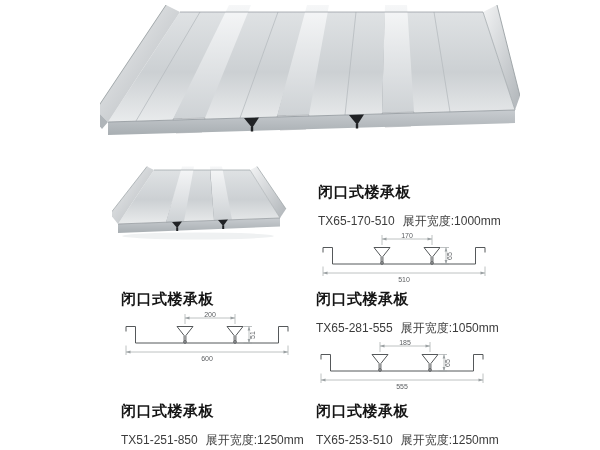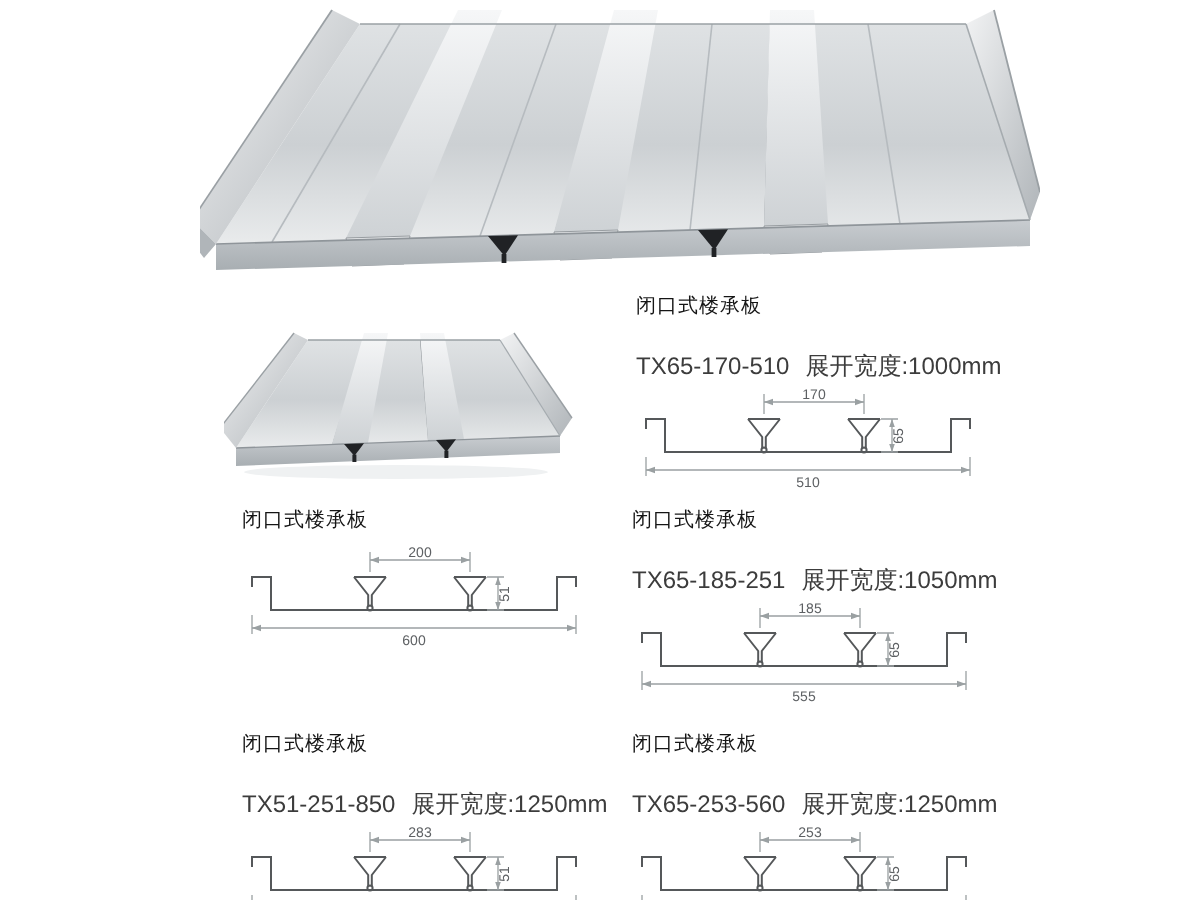--- a/index.html
+++ b/index.html
@@ -6,21 +6,21 @@
   .canvas{position:relative;width:600px;height:450px;background:#ffffff;overflow:hidden;
           font-family:"Liberation Sans","DejaVu Sans",sans-serif;}
   .panel-large{position:absolute;left:100px;top:2px;}
   .panel-small{position:absolute;left:112px;top:152px;}
   .spec-block{position:absolute;width:182px;}
   .b0{left:318px;top:147px;}
   .b1{left:121px;top:254px;}
   .b2{left:316px;top:254px;}
   .b3{left:121px;top:366px;}
   .b4{left:316px;top:366px;}
-  .spec-title{font-size:10px;font-weight:normal;color:#151515;line-height:14px;letter-spacing:.5px;}
+  .spec-title{font-size:15px;font-weight:bold;color:#151515;line-height:14px;letter-spacing:.5px;margin-top:38px;}
   .spec-line{font-size:12px;color:#3c3c3c;line-height:12px;margin-top:16px;white-space:nowrap;}
   .spec-line .wnote{margin-left:8px;}
   .cs{display:block;margin-top:4px;}
   .cs .dimtxt{font-size:7px;fill:#5d6063;font-family:"Liberation Sans","DejaVu Sans",sans-serif;}
 </style>
 </head>
 <body>
 
 <div class="canvas">
 
@@ -192,21 +192,21 @@
       </g>
       <text class="dimtxt" x="89" y="6.5" text-anchor="middle">200</text>
       <text class="dimtxt" x="86" y="50.5" text-anchor="middle">600</text>
       <text class="dimtxt" x="133.5" y="25" text-anchor="middle" transform="rotate(-90 133.5 25)">51</text>
     </svg>
   </div>
 
   <div class="spec-block b2">
     <div class="spec-title">闭口式楼承板</div>
     <div class="spec-line">
-      <span>TX65-185-251</span><span class="wnote">展开宽度:1050mm</span>
+      <span>TX65-281-555</span><span class="wnote">展开宽度:1050mm</span>
     </div>
     <svg class="cs" width="172" height="52" viewBox="0 0 172 52">
       <g stroke="#55585a" stroke-width="1" fill="none">
         <path d="M5 21.5 L5 16.5 L14.5 16.5 L14.5 33 L157.5 33 L157.5 16.5 L167 16.5 L167 21.5"></path>
         <path d="M56 16.5 L72 16.5 M56 16.5 L63.1 25.5 L63.1 31.5 M72 16.5 L64.9 25.5 L64.9 31.5"></path>
           <circle cx="64" cy="32" r="1.3"></circle>
         <path d="M106 16.5 L122 16.5 M106 16.5 L113.1 25.5 L113.1 31.5 M122 16.5 L114.9 25.5 L114.9 31.5"></path>
           <circle cx="114" cy="32" r="1.3"></circle>
       </g>
       <g stroke="#9aa0a2" stroke-width="0.65" fill="none">
@@ -254,21 +254,21 @@
       </g>
       <text class="dimtxt" x="89" y="6.5" text-anchor="middle">283</text>
       <text class="dimtxt" x="86" y="50.5" text-anchor="middle">850</text>
       <text class="dimtxt" x="133.5" y="25" text-anchor="middle" transform="rotate(-90 133.5 25)">51</text>
     </svg>
   </div>
 
   <div class="spec-block b4">
     <div class="spec-title">闭口式楼承板</div>
     <div class="spec-line">
-      <span>TX65-253-560</span><span class="wnote">展开宽度:1250mm</span>
+      <span>TX65-253-510</span><span class="wnote">展开宽度:1250mm</span>
     </div>
     <svg class="cs" width="172" height="52" viewBox="0 0 172 52">
       <g stroke="#55585a" stroke-width="1" fill="none">
         <path d="M5 21.5 L5 16.5 L14.5 16.5 L14.5 33 L157.5 33 L157.5 16.5 L167 16.5 L167 21.5"></path>
         <path d="M56 16.5 L72 16.5 M56 16.5 L63.1 25.5 L63.1 31.5 M72 16.5 L64.9 25.5 L64.9 31.5"></path>
           <circle cx="64" cy="32" r="1.3"></circle>
         <path d="M106 16.5 L122 16.5 M106 16.5 L113.1 25.5 L113.1 31.5 M122 16.5 L114.9 25.5 L114.9 31.5"></path>
           <circle cx="114" cy="32" r="1.3"></circle>
       </g>
       <g stroke="#9aa0a2" stroke-width="0.65" fill="none">

